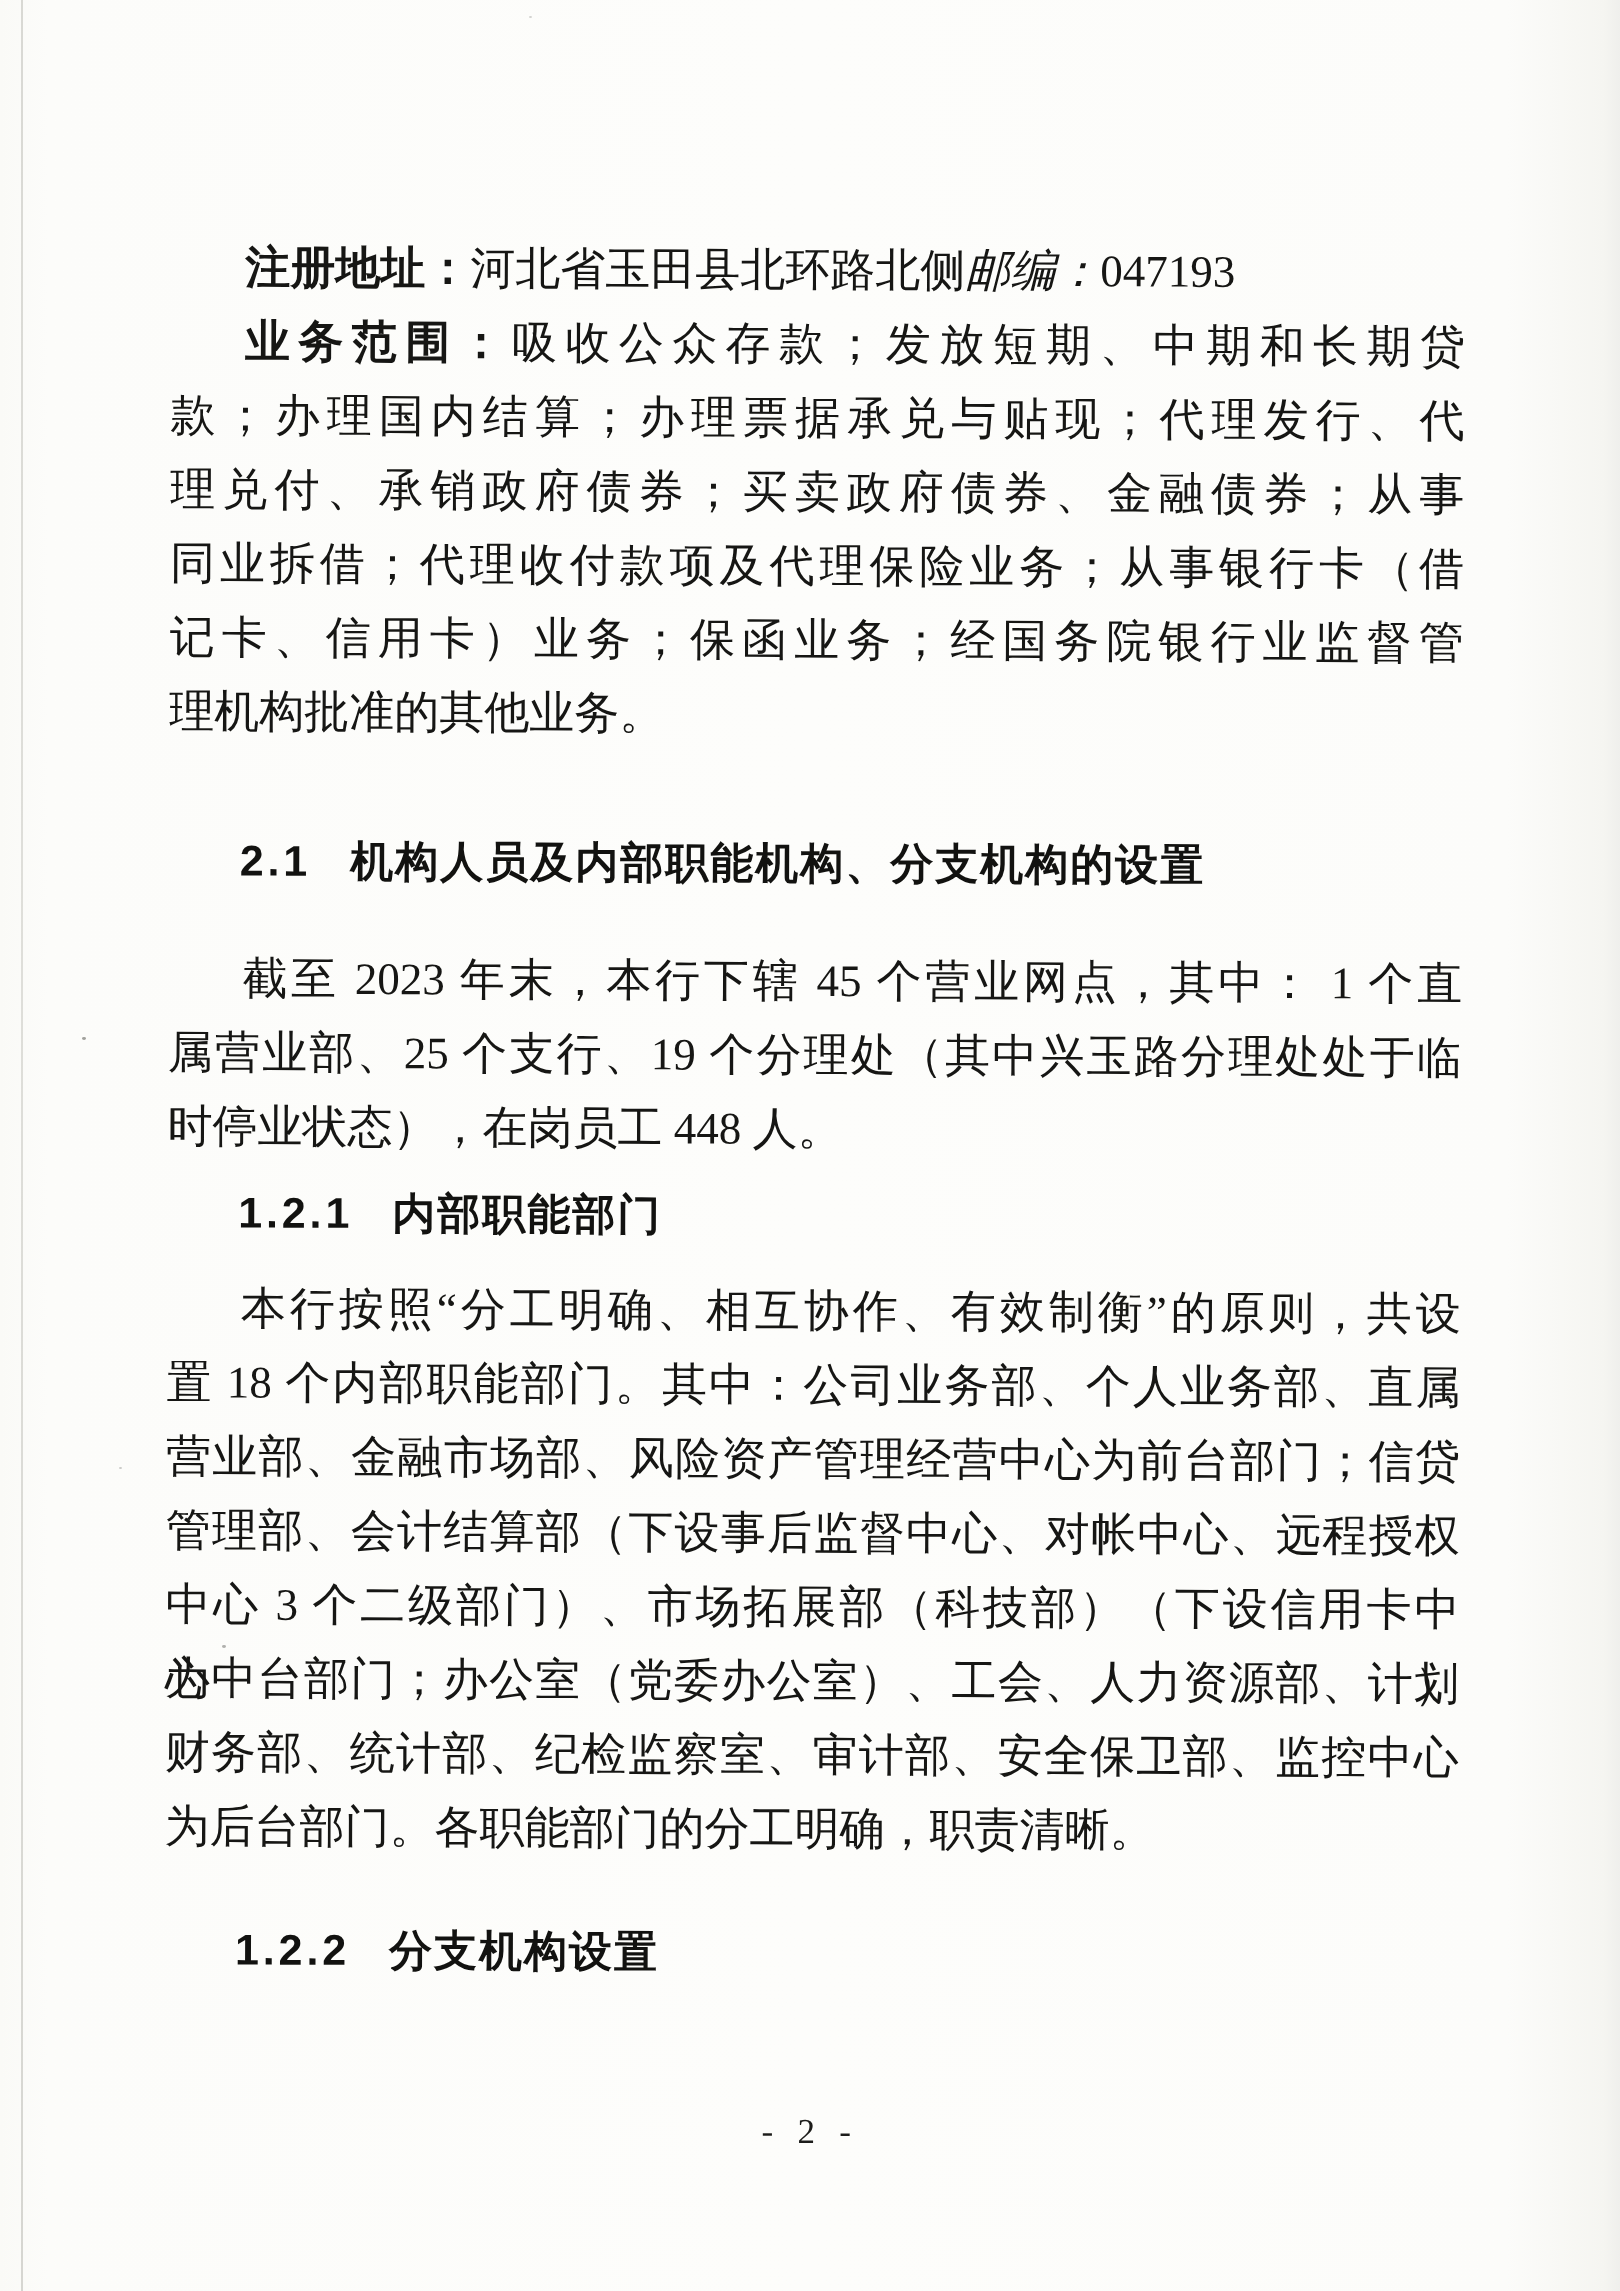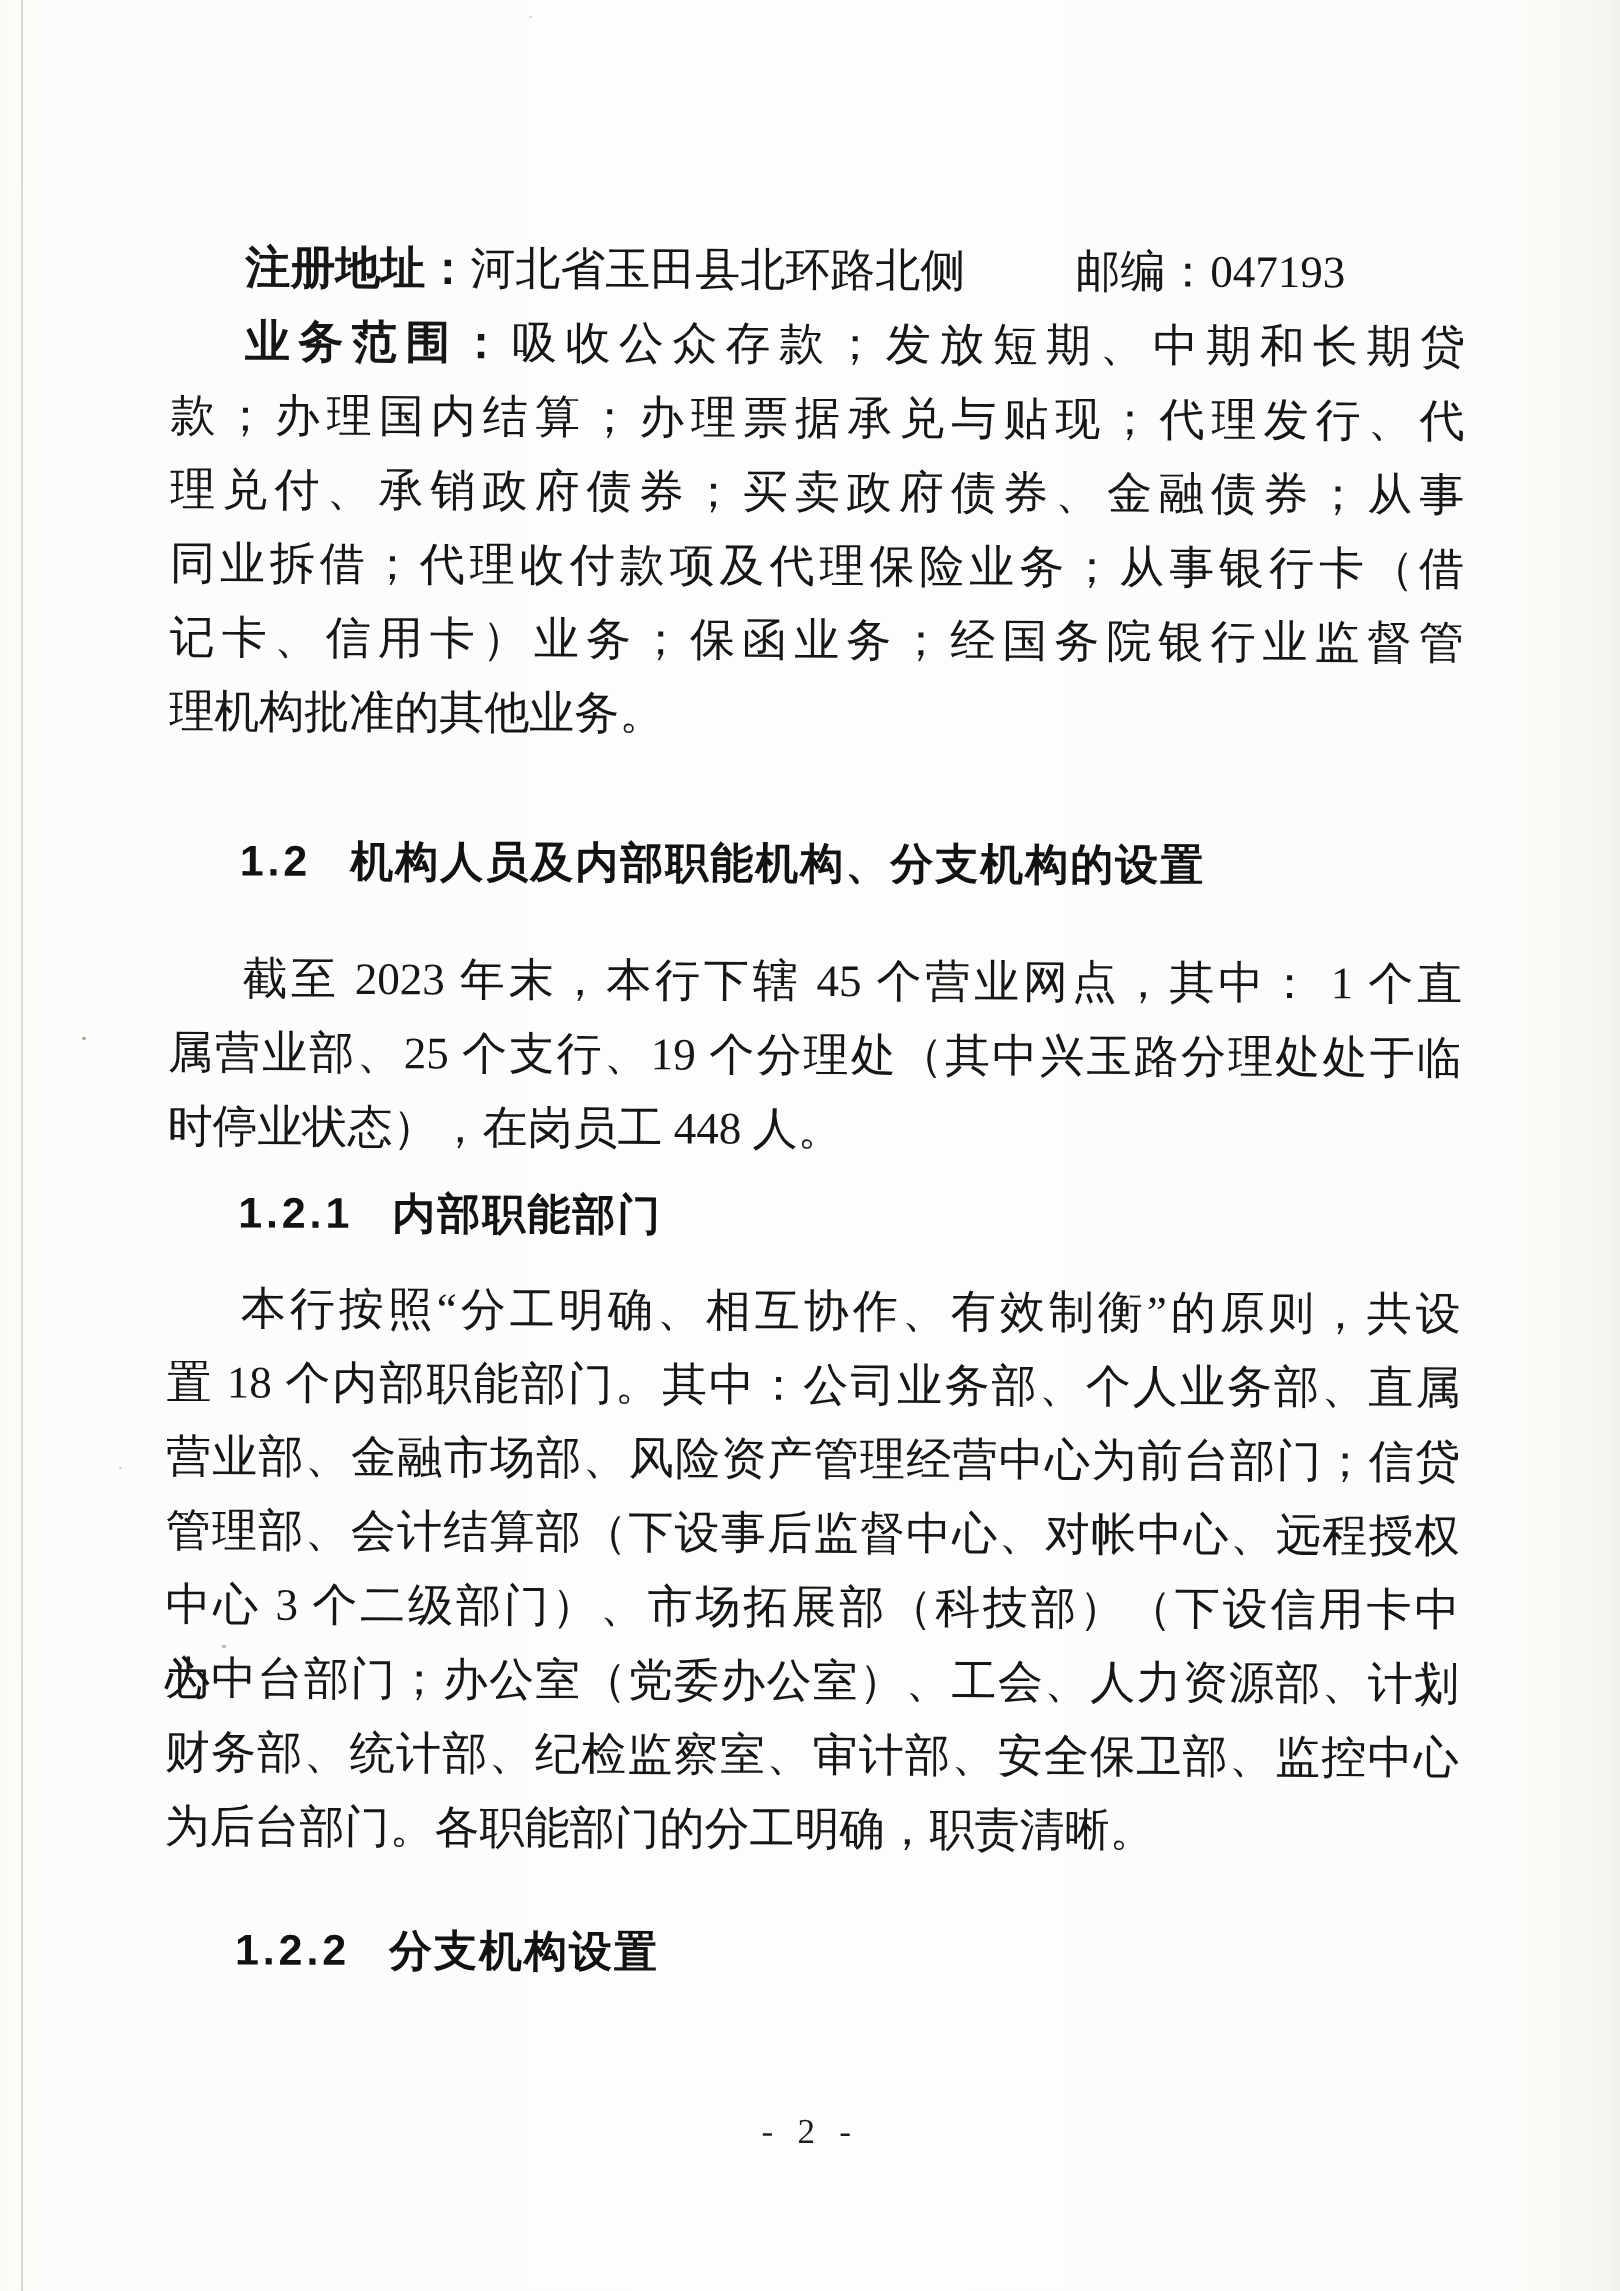--- a/index.html
+++ b/index.html
@@ -30,21 +30,21 @@
   }
   .line{
     font-size:45px;line-height:74px;height:74px;
     color:#161614;
   }
   .j{
     text-align:justify;text-align-last:justify;text-justify:inter-character;
   }
   .indent{text-indent:74px;}
   .b{font-weight:bold;}
-  .postcode-label{margin-left:110px;}
+  .postcode-label{font-style:italic;}
   .heading{
     display:flex;align-items:baseline;
     font-family:"Liberation Sans", sans-serif;font-weight:700;
     font-size:43px;line-height:74px;height:74px;
     margin-left:71px;color:#121210;
     letter-spacing:2px;
   }
   .heading .num{letter-spacing:3.9px;}
   .heading .ttl{margin-left:39px;}
   .reg-line{margin-top:233px;}
@@ -81,21 +81,21 @@
         <span class="b">业务范围：</span><span>吸收公众存款；发放短期、中期和长期贷</span>
       </div>
       <div class="line j">款；办理国内结算；办理票据承兑与贴现；代理发行、代</div>
       <div class="line j">理兑付、承销政府债券；买卖政府债券、金融债券；从事</div>
       <div class="line j">同业拆借；代理收付款项及代理保险业务；从事银行卡（借</div>
       <div class="line j">记卡、信用卡）业务；保函业务；经国务院银行业监督管</div>
       <div class="line">理机构批准的其他业务。</div>
     </div>
 
     <div class="heading h12">
-      <span class="num">1.2</span>
+      <span class="num">2.1</span>
       <span class="ttl">机构人员及内部职能机构、分支机构的设置</span>
     </div>
 
     <div class="staffing">
       <div class="line indent j">截至 2023 年末，本行下辖 45 个营业网点，其中： 1 个直</div>
       <div class="line j">属营业部、25 个支行、19 个分理处（其中兴玉路分理处处于临</div>
       <div class="line">时停业状态），在岗员工 448 人。</div>
     </div>
 
     <div class="heading h121">

